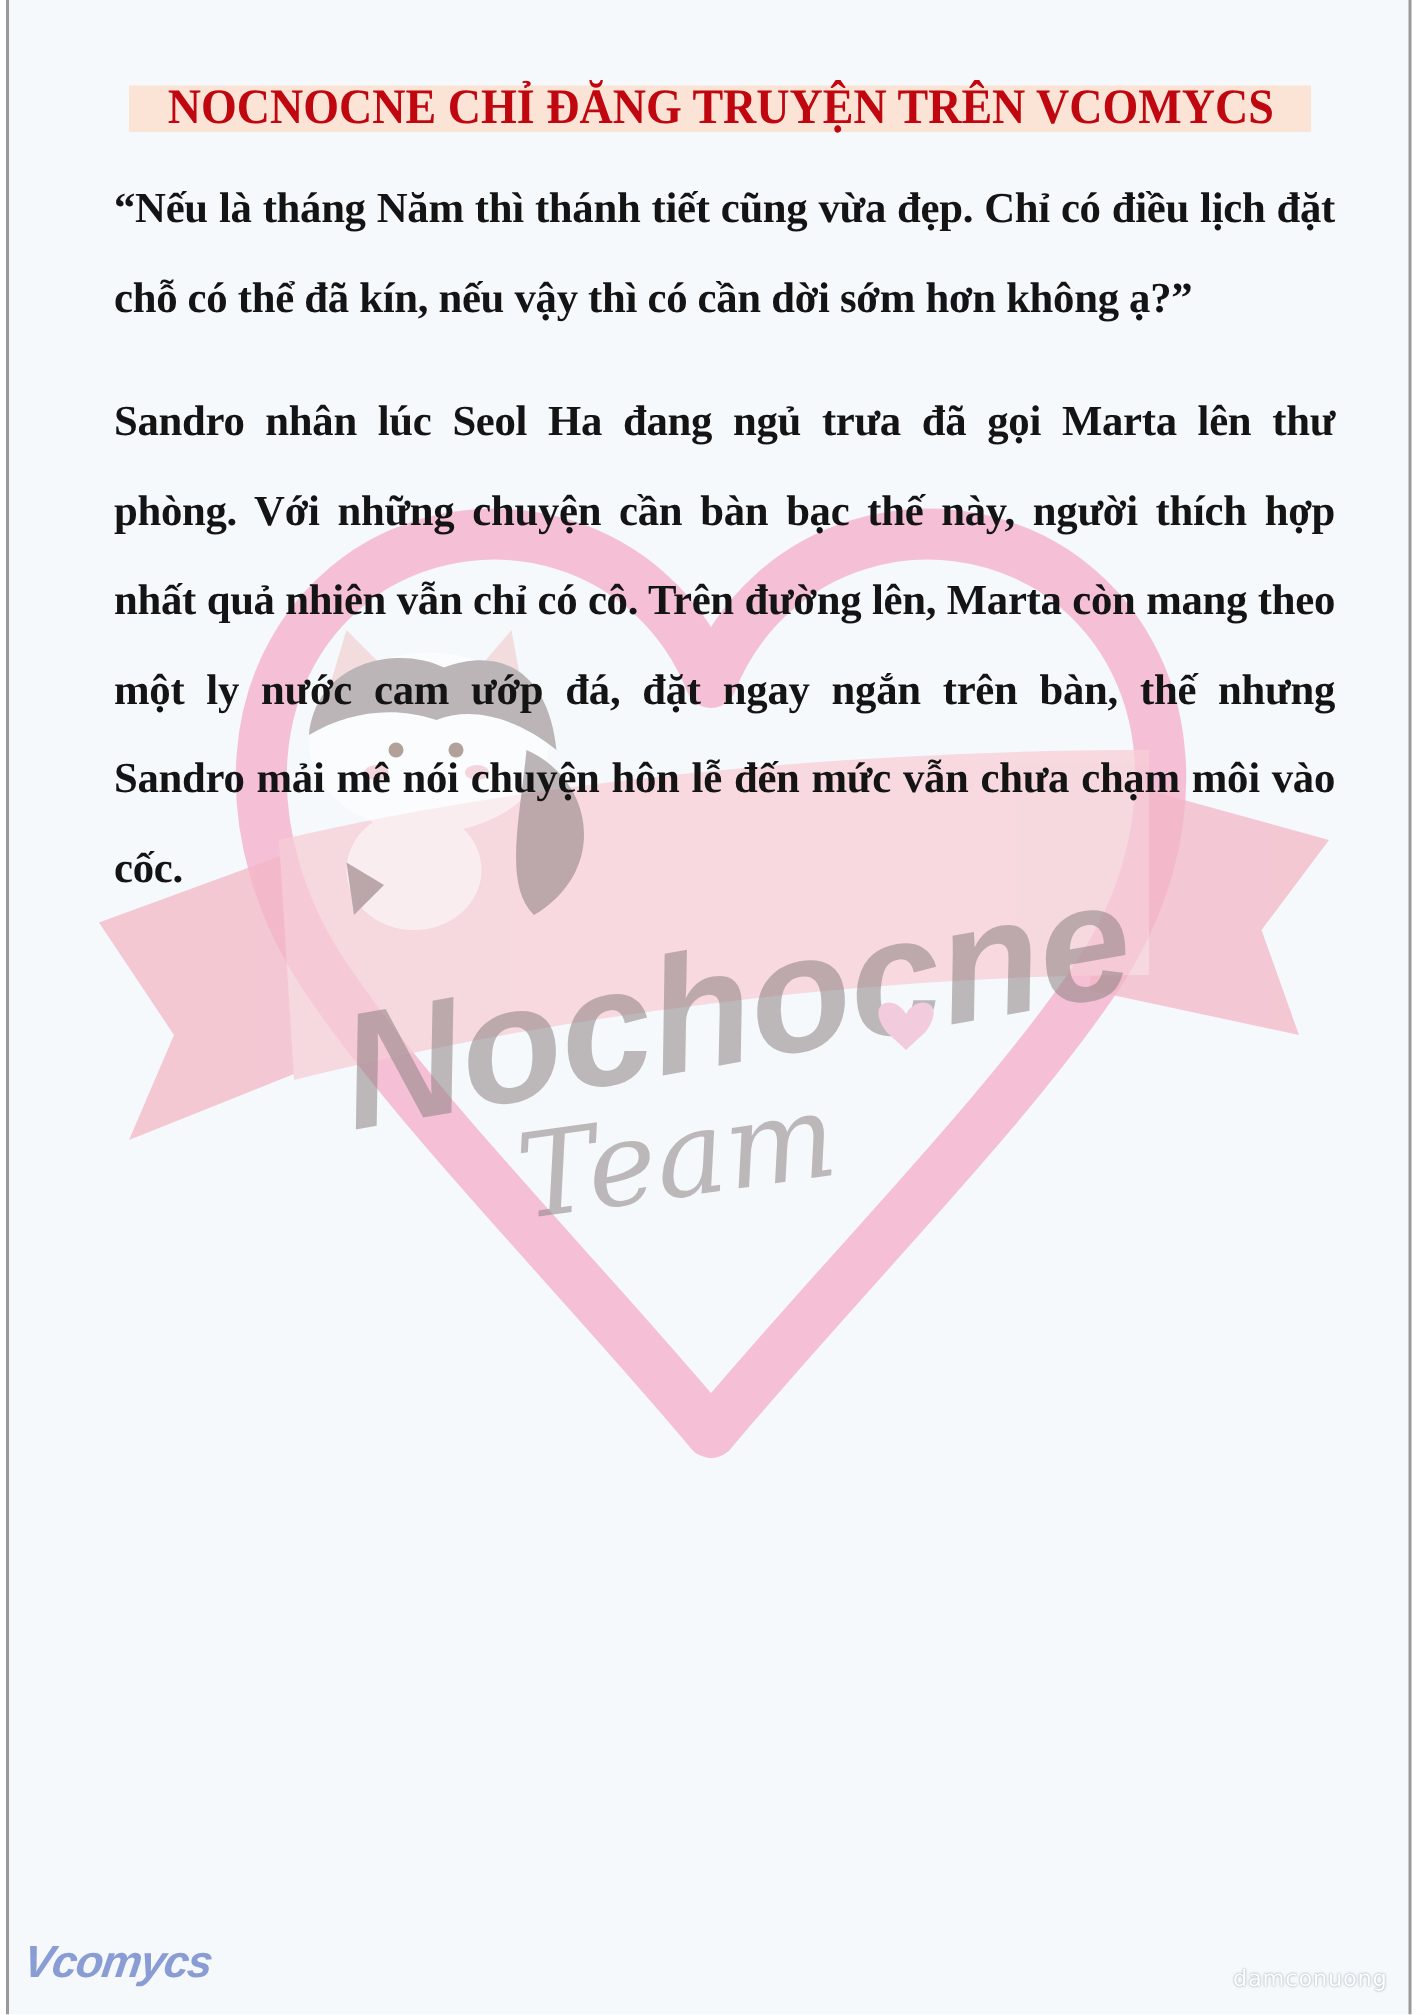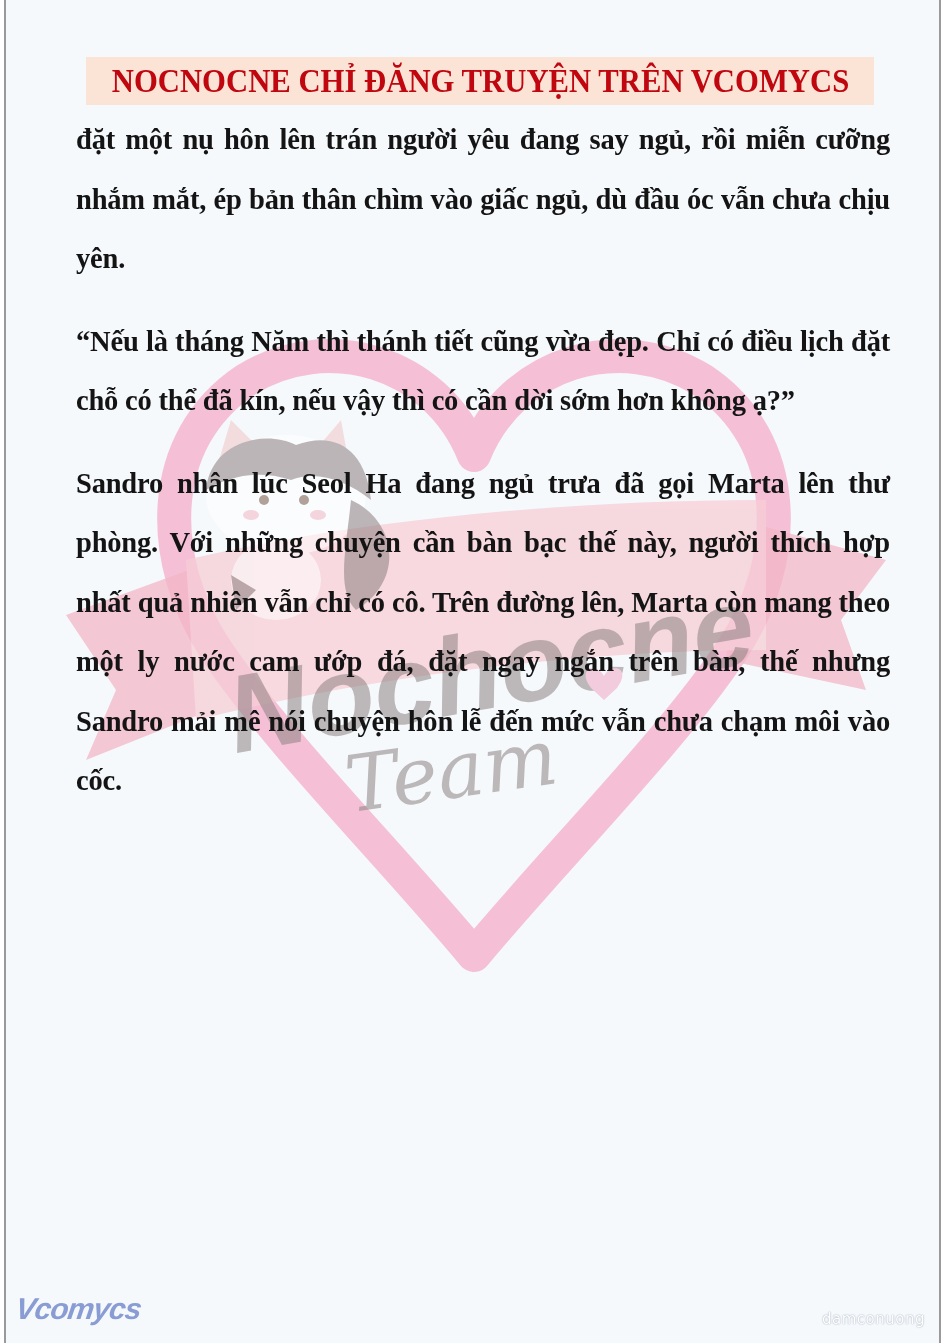--- a/index.html
+++ b/index.html
@@ -44,21 +44,21 @@
     .wm-text-script {
       font-family: "DejaVu Serif", serif;
       font-style: italic;
     }
     
     .header-banner {
       position: absolute;
       left: 80px;
       top: 57px;
       width: 788px;
-      height: 48px;
+      height: 31px;
       background: #fbe3d6;
       z-index: 2;
       display: flex;
       align-items: center;
       justify-content: center;
     }
     .header-banner span {
       color: #c0060f;
       font-family: "Liberation Serif", "DejaVu Serif", serif;
       font-weight: bold;
@@ -156,20 +156,19 @@
       <text class="wm-text-script" x="340" y="800" font-size="78" fill="#8e8383" transform="rotate(-8 430 780)">Team</text>
       <path d="M598 676 C 590 662, 570 668, 585 688 L 598 700 L 611 688 C 626 668, 606 662, 598 676 Z" fill="#f0a7c2"></path>
     </g>
   </svg>
 
   <div class="header-banner">
     <span>NOCNOCNE CHỈ ĐĂNG TRUYỆN TRÊN VCOMYCS</span>
   </div>
 
   <div class="content">
-    <p>đặt một nụ hôn lên trán người yêu đang say ngủ, rồi miễn cưỡng nhắm mắt, ép bản thân chìm vào giấc ngủ, dù đầu óc vẫn chưa chịu yên.</p>
     <p>“Nếu là tháng Năm thì thánh tiết cũng vừa đẹp. Chỉ có điều lịch đặt chỗ có thể đã kín, nếu vậy thì có cần dời sớm hơn không ạ?”</p>
     <p>Sandro nhân lúc Seol Ha đang ngủ trưa đã gọi Marta lên thư phòng. Với những chuyện cần bàn bạc thế này, người thích hợp nhất quả nhiên vẫn chỉ có cô. Trên đường lên, Marta còn mang theo một ly nước cam ướp đá, đặt ngay ngắn trên bàn, thế nhưng Sandro mải mê nói chuyện hôn lễ đến mức vẫn chưa chạm môi vào cốc.</p>
   </div>
 
   <div class="footer-logo">Vcomycs</div>
   <div class="footer-credit">damconuong</div>
 </div>
 
 </body></html>

